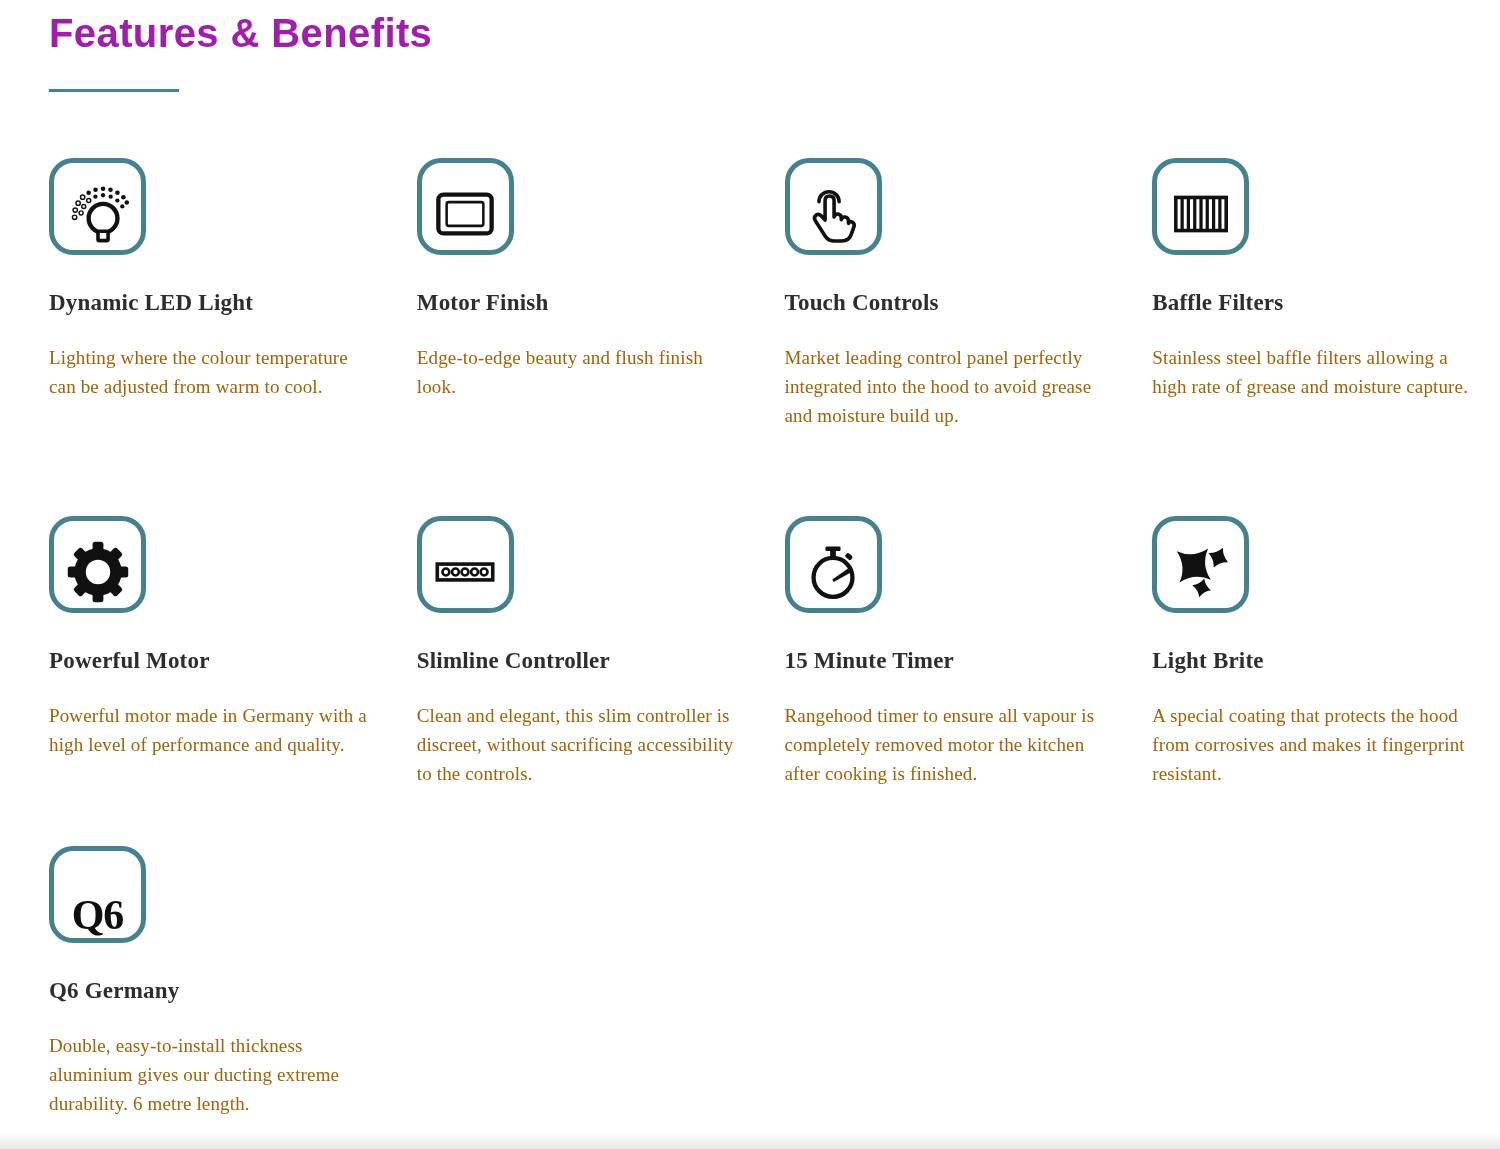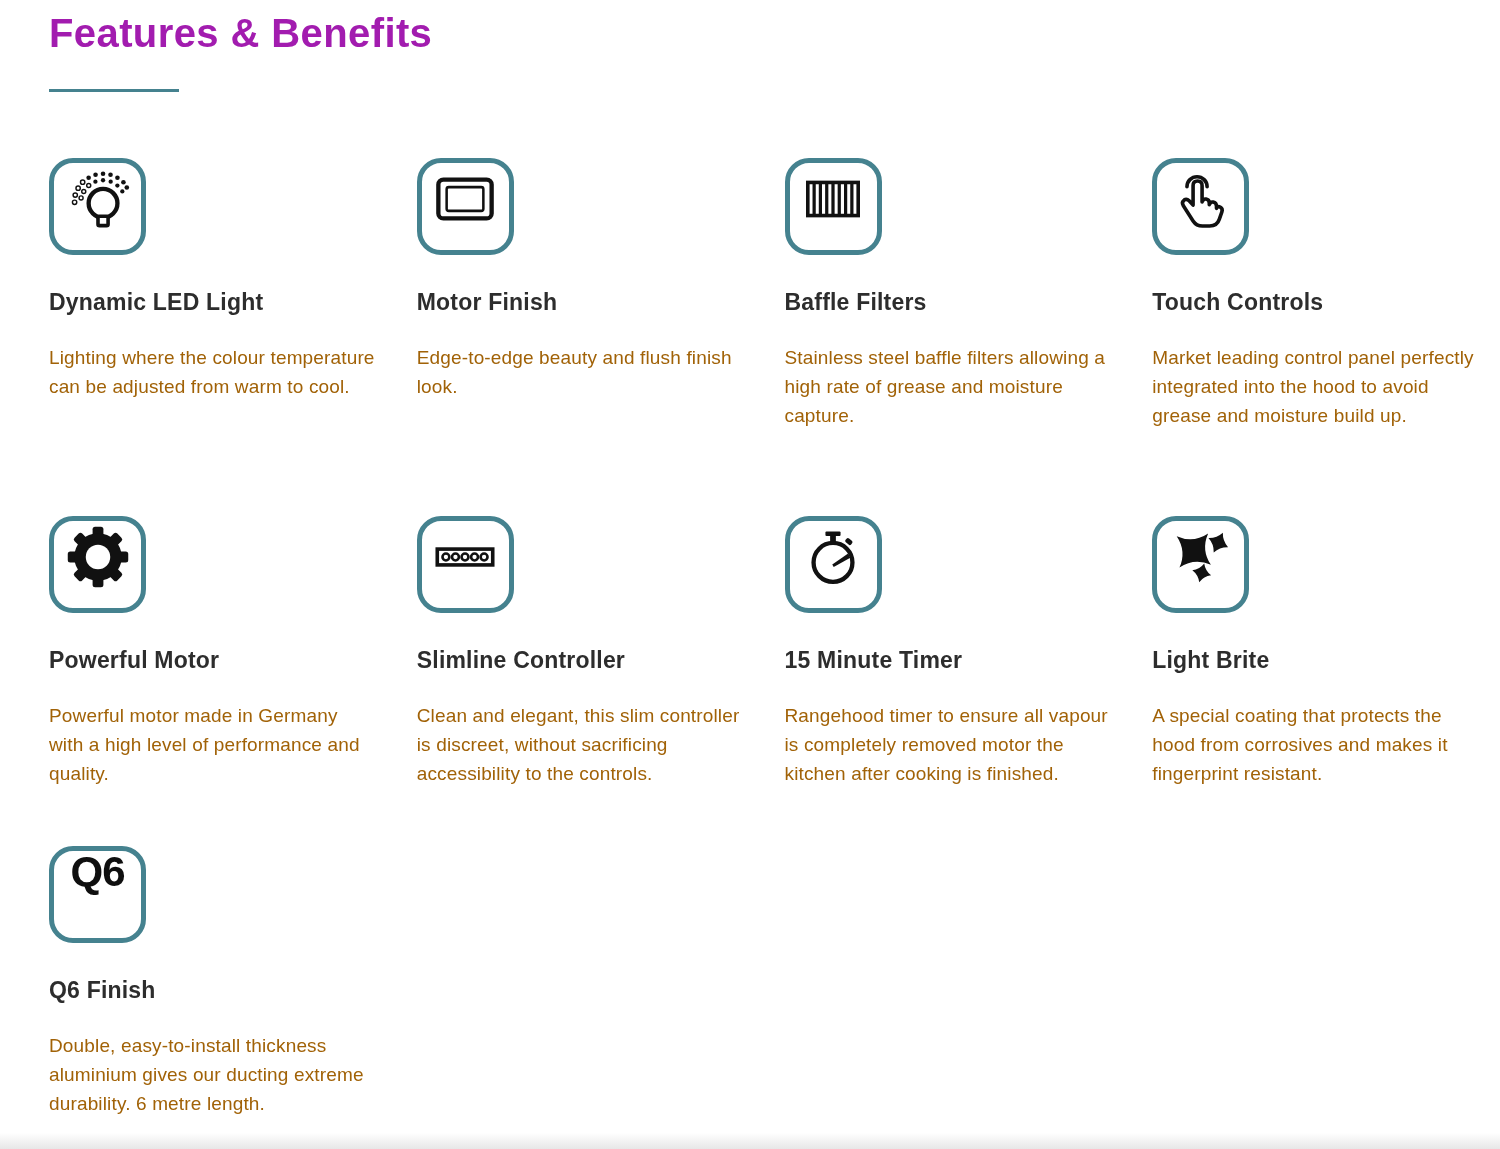--- a/index.html
+++ b/index.html
@@ -23,32 +23,33 @@
   }
   .accent-underline {
     width: 130px; height: 3px;
     margin-top: 31px;
   }
 
   .feature-row {
     display: grid;
     grid-template-columns: repeat(4, 1fr);
     column-gap: 42px;
+    font-family: Liberation Serif, serif;
   }
   .row1 { margin-top: 66px; }
   .row2 { margin-top: 86px; }
   .row3 { margin-top: 58px; }
 
   .feature-cell { min-width: 0; }
 
   .icon-box {
     width: 97px; height: 97px;
     border: 5px solid #45828F;
     border-radius: 24px;
-    display: flex; align-items: flex-start; justify-content: center;
+    display: flex; align-items: flex-end; justify-content: center;
     margin-bottom: 33px;
     background: #fff;
   }
   .icon-box svg { display: block; }
 
   .q6-text {
     font-size: 42px;
     font-weight: 800;
     color: #0f0f0f;
     letter-spacing: -1px;
@@ -135,45 +136,45 @@
           <rect x="24.5" y="33.5" width="51" height="33" rx="3" fill="none" stroke="#111" stroke-width="3.5"></rect>
         </svg>
       </div>
       <h3 class="feature-title">Motor Finish</h3>
       <p class="feature-desc">Edge-to-edge beauty and flush finish look.</p>
     </div>
 
     <div class="feature-cell">
       <div class="icon-box">
         <svg width="72" height="72" viewBox="0 0 100 100">
+          <path d="M30.5 33 A 14 14 0 0 1 58.5 33" fill="none" stroke="#111" stroke-width="5" stroke-linecap="round"></path>
+          <path d="M39 31.5 Q39 25 45.2 25 Q51.5 25 51.5 31.5 L51.5 54 Q53 49.5 57 50 Q61.5 50.7 61.5 55.5 L61.5 58 Q63 53.5 67 54.3 Q71.5 55.3 71.5 60 L71.5 63 Q73.5 59.5 77 61.5 Q80.5 63.7 79 68 L75.5 78 Q72.5 87.5 62 87.5 L52 87.5 Q43.5 87.5 39 80.5 L25.5 59.5 Q22.5 54.5 26.5 51.5 Q30 49 33.5 52.5 L39 58.5 Z" fill="#fff" stroke="#111" stroke-width="5" stroke-linejoin="round"></path>
+        </svg>
+      </div>
+      <h3 class="feature-title">Touch Controls</h3>
+      <p class="feature-desc">Market leading control panel perfectly integrated into the hood to avoid grease and moisture build up.</p>
+    </div>
+
+    <div class="feature-cell">
+      <div class="icon-box">
+        <svg width="72" height="72" viewBox="0 0 100 100">
           <rect x="15" y="27" width="70" height="46" fill="none" stroke="#111" stroke-width="5"></rect>
           <g stroke="#111" stroke-width="4.5">
             <line x1="23.8" y1="27" x2="23.8" y2="73"></line>
               <line x1="32.5" y1="27" x2="32.5" y2="73"></line>
             <line x1="41.3" y1="27" x2="41.3" y2="73"></line>
               <line x1="50" y1="27" x2="50" y2="73"></line>
             <line x1="58.7" y1="27" x2="58.7" y2="73"></line>
               <line x1="67.5" y1="27" x2="67.5" y2="73"></line>
             <line x1="76.2" y1="27" x2="76.2" y2="73"></line>
           </g>
         </svg>
       </div>
       <h3 class="feature-title">Baffle Filters</h3>
       <p class="feature-desc">Stainless steel baffle filters allowing a high rate of grease and moisture capture.</p>
-    </div>
-
-    <div class="feature-cell">
-      <div class="icon-box">
-        <svg width="72" height="72" viewBox="0 0 100 100">
-          <path d="M30.5 33 A 14 14 0 0 1 58.5 33" fill="none" stroke="#111" stroke-width="5" stroke-linecap="round"></path>
-          <path d="M39 31.5 Q39 25 45.2 25 Q51.5 25 51.5 31.5 L51.5 54 Q53 49.5 57 50 Q61.5 50.7 61.5 55.5 L61.5 58 Q63 53.5 67 54.3 Q71.5 55.3 71.5 60 L71.5 63 Q73.5 59.5 77 61.5 Q80.5 63.7 79 68 L75.5 78 Q72.5 87.5 62 87.5 L52 87.5 Q43.5 87.5 39 80.5 L25.5 59.5 Q22.5 54.5 26.5 51.5 Q30 49 33.5 52.5 L39 58.5 Z" fill="#fff" stroke="#111" stroke-width="5" stroke-linejoin="round"></path>
-        </svg>
-      </div>
-      <h3 class="feature-title">Touch Controls</h3>
-      <p class="feature-desc">Market leading control panel perfectly integrated into the hood to avoid grease and moisture build up.</p>
     </div>
 
   </div>
 
   <div class="feature-row row2">
 
     <div class="feature-cell">
       <div class="icon-box">
         <svg width="72" height="72" viewBox="0 0 100 100">
           <g transform="translate(50,50)">
@@ -242,21 +243,21 @@
     </div>
 
   </div>
 
   <div class="feature-row row3">
 
     <div class="feature-cell">
       <div class="icon-box">
         <div class="q6-text">Q6</div>
       </div>
-      <h3 class="feature-title">Q6 Finish</h3>
+      <h3 class="feature-title">Q6 Germany</h3>
       <p class="feature-desc">Double, easy-to-install thickness aluminium gives our ducting extreme durability. 6 metre length.</p>
     </div>
 
     <div class="feature-cell"></div>
     <div class="feature-cell"></div>
     <div class="feature-cell"></div>
 
   </div>
 
   <div class="bottom-fade"></div>

